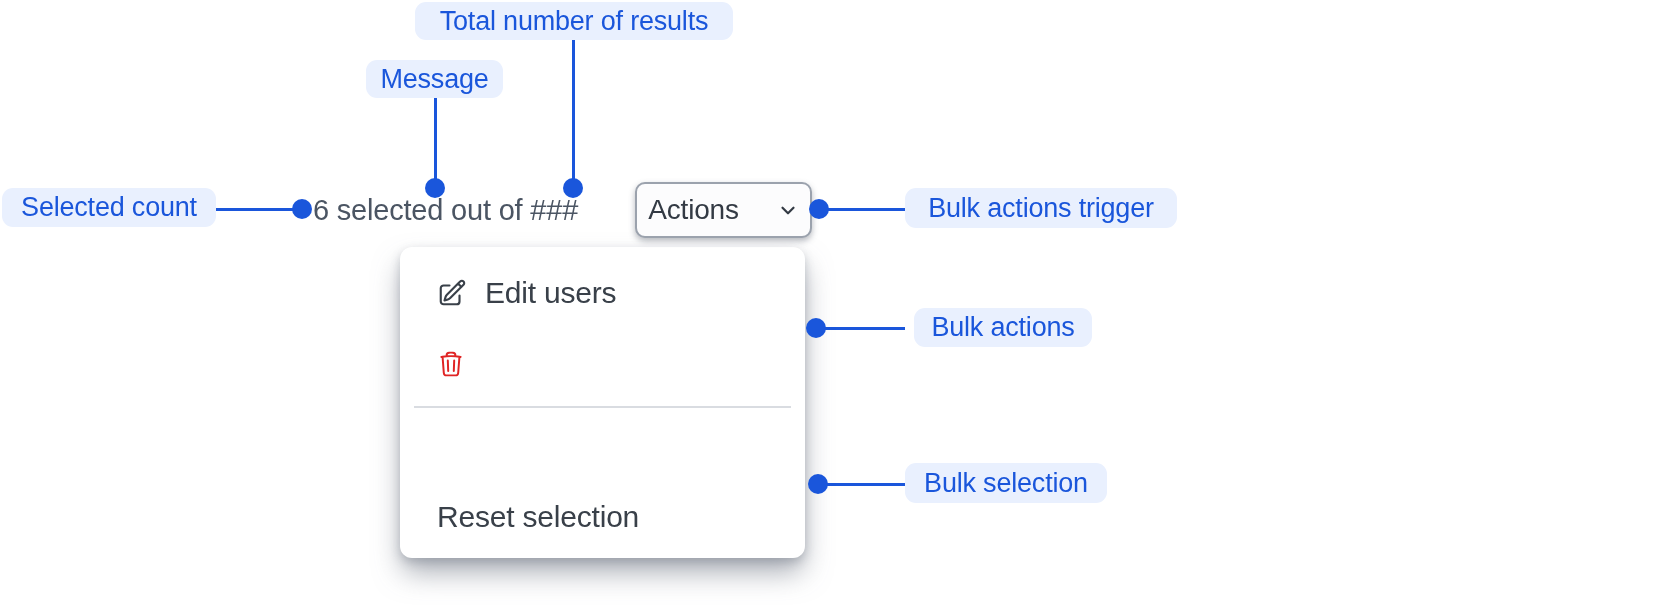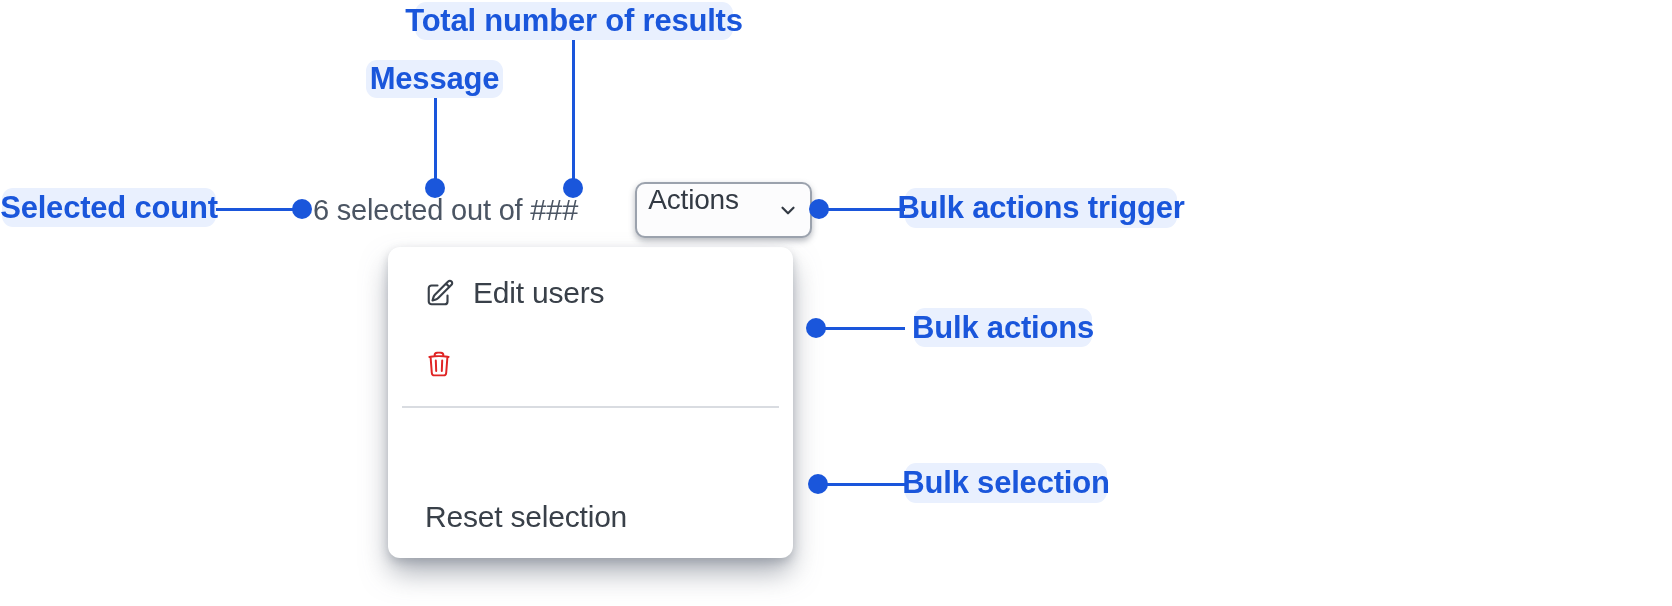--- a/index.html
+++ b/index.html
@@ -24,22 +24,22 @@
     overflow:hidden;
   }
   
   .pill{
     position:absolute;
     display:flex;
     align-items:center;
     justify-content:center;
     background:var(--annotation-bg);
     color:var(--accent);
-    font-size:31px;
-    font-weight:700;
+    font-size:27px;
+    font-weight:400;
     letter-spacing:-0.2px;
     border-radius:11px;
     white-space:nowrap;
     z-index:4;
   }
   
   .line{
     position:absolute;
     background:var(--accent);
     z-index:1;
@@ -65,38 +65,39 @@
     z-index:2;
   }
   
   .actions-btn{
     position:absolute;
     left:635px;
     top:182px;
     width:177px;
     height:56px;
     display:flex;
+    align-items:center;
     justify-content:center;
     gap:38px;
     background:#fcfcfd;
     border:2px solid var(--button-border);
     border-radius:10px;
     box-shadow:0 3px 6px rgba(90,98,110,0.45);
     font-family:"Liberation Sans", sans-serif;
     font-size:28px;
     color:#333a44;
     cursor:pointer;
     z-index:3;
     letter-spacing:-0.2px;
   }
   .actions-btn .chev{display:flex;align-items:center;}
   
   .menu{
     position:absolute;
-    left:388px;
+    left:400px;
     top:247px;
     width:405px;
     height:311px;
     background:#ffffff;
     border-radius:12px;
     box-shadow:0 16px 28px -2px rgba(100,108,122,0.55), 0 4px 10px rgba(100,108,122,0.30);
     z-index:2;
     padding-left:34px;
   }
   .menu-item{

